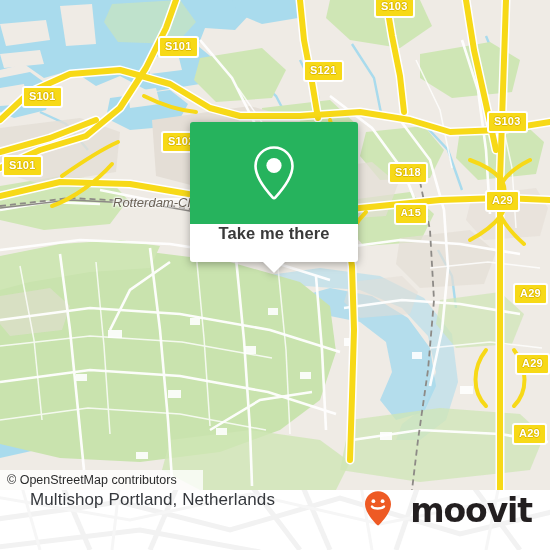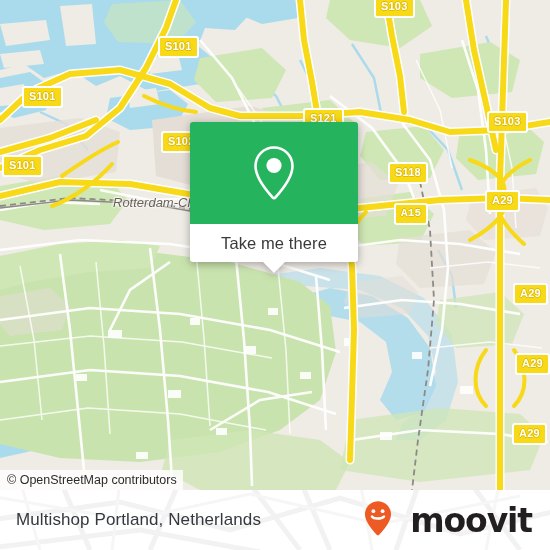--- a/index.html
+++ b/index.html
@@ -57,21 +57,21 @@
   }
 
   
   #attribution {
     position: absolute;
     left: 0;
     top: 470px;
     background: rgba(255,255,255,0.78);
     color: #2b2b2b;
     font-size: 12.5px;
-    padding: 3px 6px 3px 7px;
+    padding: 3px 26px 3px 7px;
     line-height: 15px;
     white-space: nowrap;
     font-family: "Liberation Sans", sans-serif;
   }
 
   
   #popup {
     position: absolute;
     left: 190px;
     top: 122px;
@@ -85,22 +85,22 @@
     display: flex;
     align-items: center;
     justify-content: center;
   }
   #popup-bottom {
     position: relative;
     background: #ffffff;
     height: 38px;
     border-radius: 0 0 3px 3px;
     display: flex;
-    align-items: center;
     justify-content: center;
+    font-weight: bold;
   }
   #popup-cta {
     color: #3a3a3a;
     font-size: 16.5px;
     letter-spacing: .1px;
     font-family: "Liberation Sans", sans-serif;
   }
   #popup-tail {
     position: absolute;
     left: 50%;
@@ -126,24 +126,24 @@
     position: absolute;
     left: 0; top: 0;
     width: 550px; height: 60px;
     opacity: 1;
   }
   #footer-inner {
     position: relative;
     width: 550px;
     height: 60px;
     display: flex;
-    align-items: center;
+    align-items: flex-start;
     justify-content: space-between;
     box-sizing: border-box;
-    padding: 0 18px 0 16px;
+    padding: 0 18px 0 30px;
   }
   #footer-title {
     color: #35383d;
     font-size: 17px;
     letter-spacing: .1px;
     white-space: nowrap;
     font-family: "Liberation Sans", sans-serif;
   }
   #brand {
     display: flex;
@@ -336,21 +336,21 @@
         </g>
       </g>
     </svg>
 
     <div class="place-label" style="left:113px; top:195px;">Rotterdam-Ch</div>
 
     <div class="shield" style="left:158px; top:36px;">S101</div>
     <div class="shield" style="left:22px;  top:86px;">S101</div>
     <div class="shield" style="left:2px;   top:155px;">S101</div>
     <div class="shield" style="left:161px; top:131px;">S102</div>
-    <div class="shield" style="left:303px; top:60px;margin-top:48px;">S121</div>
+    <div class="shield" style="left:303px; top:60px;">S121</div>
     <div class="shield" style="left:374px; top:-4px;">S103</div>
     <div class="shield" style="left:388px; top:117px;margin-top:45px;">S118</div>
     <div class="shield" style="left:487px; top:111px;">S103</div>
     <div class="shield" style="left:394px; top:203px;font-family:Liberation Mono, monospace;">A15</div>
     <div class="shield" style="left:485px; top:190px;">A29</div>
     <div class="shield" style="left:513px; top:283px;">A29</div>
     <div class="shield" style="left:515px; top:353px;">A29</div>
     <div class="shield" style="left:512px; top:423px;">A29</div>
 
     <div id="attribution">© OpenStreetMap contributors</div>

